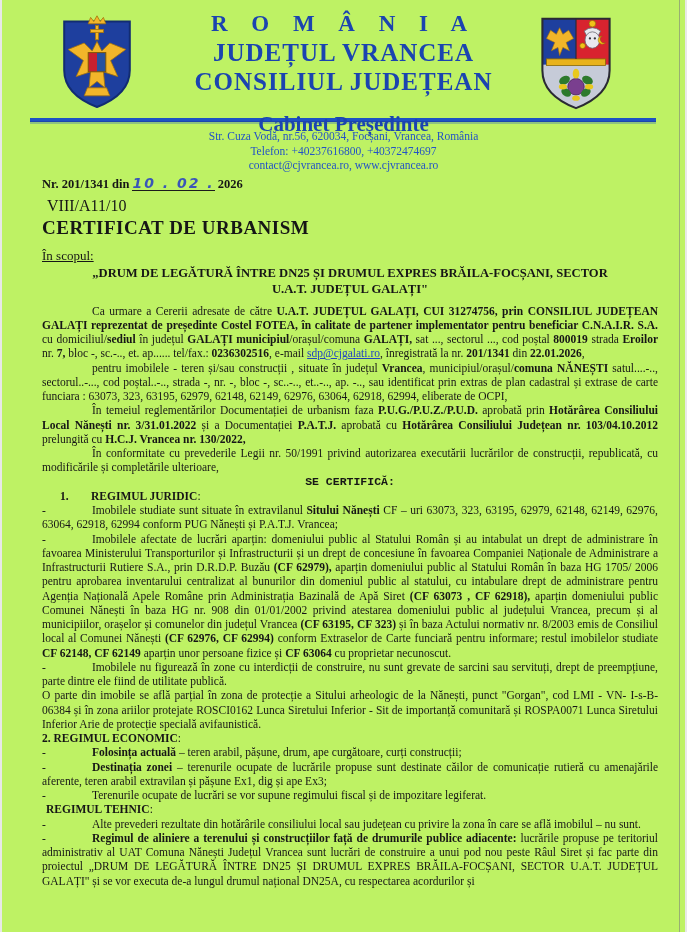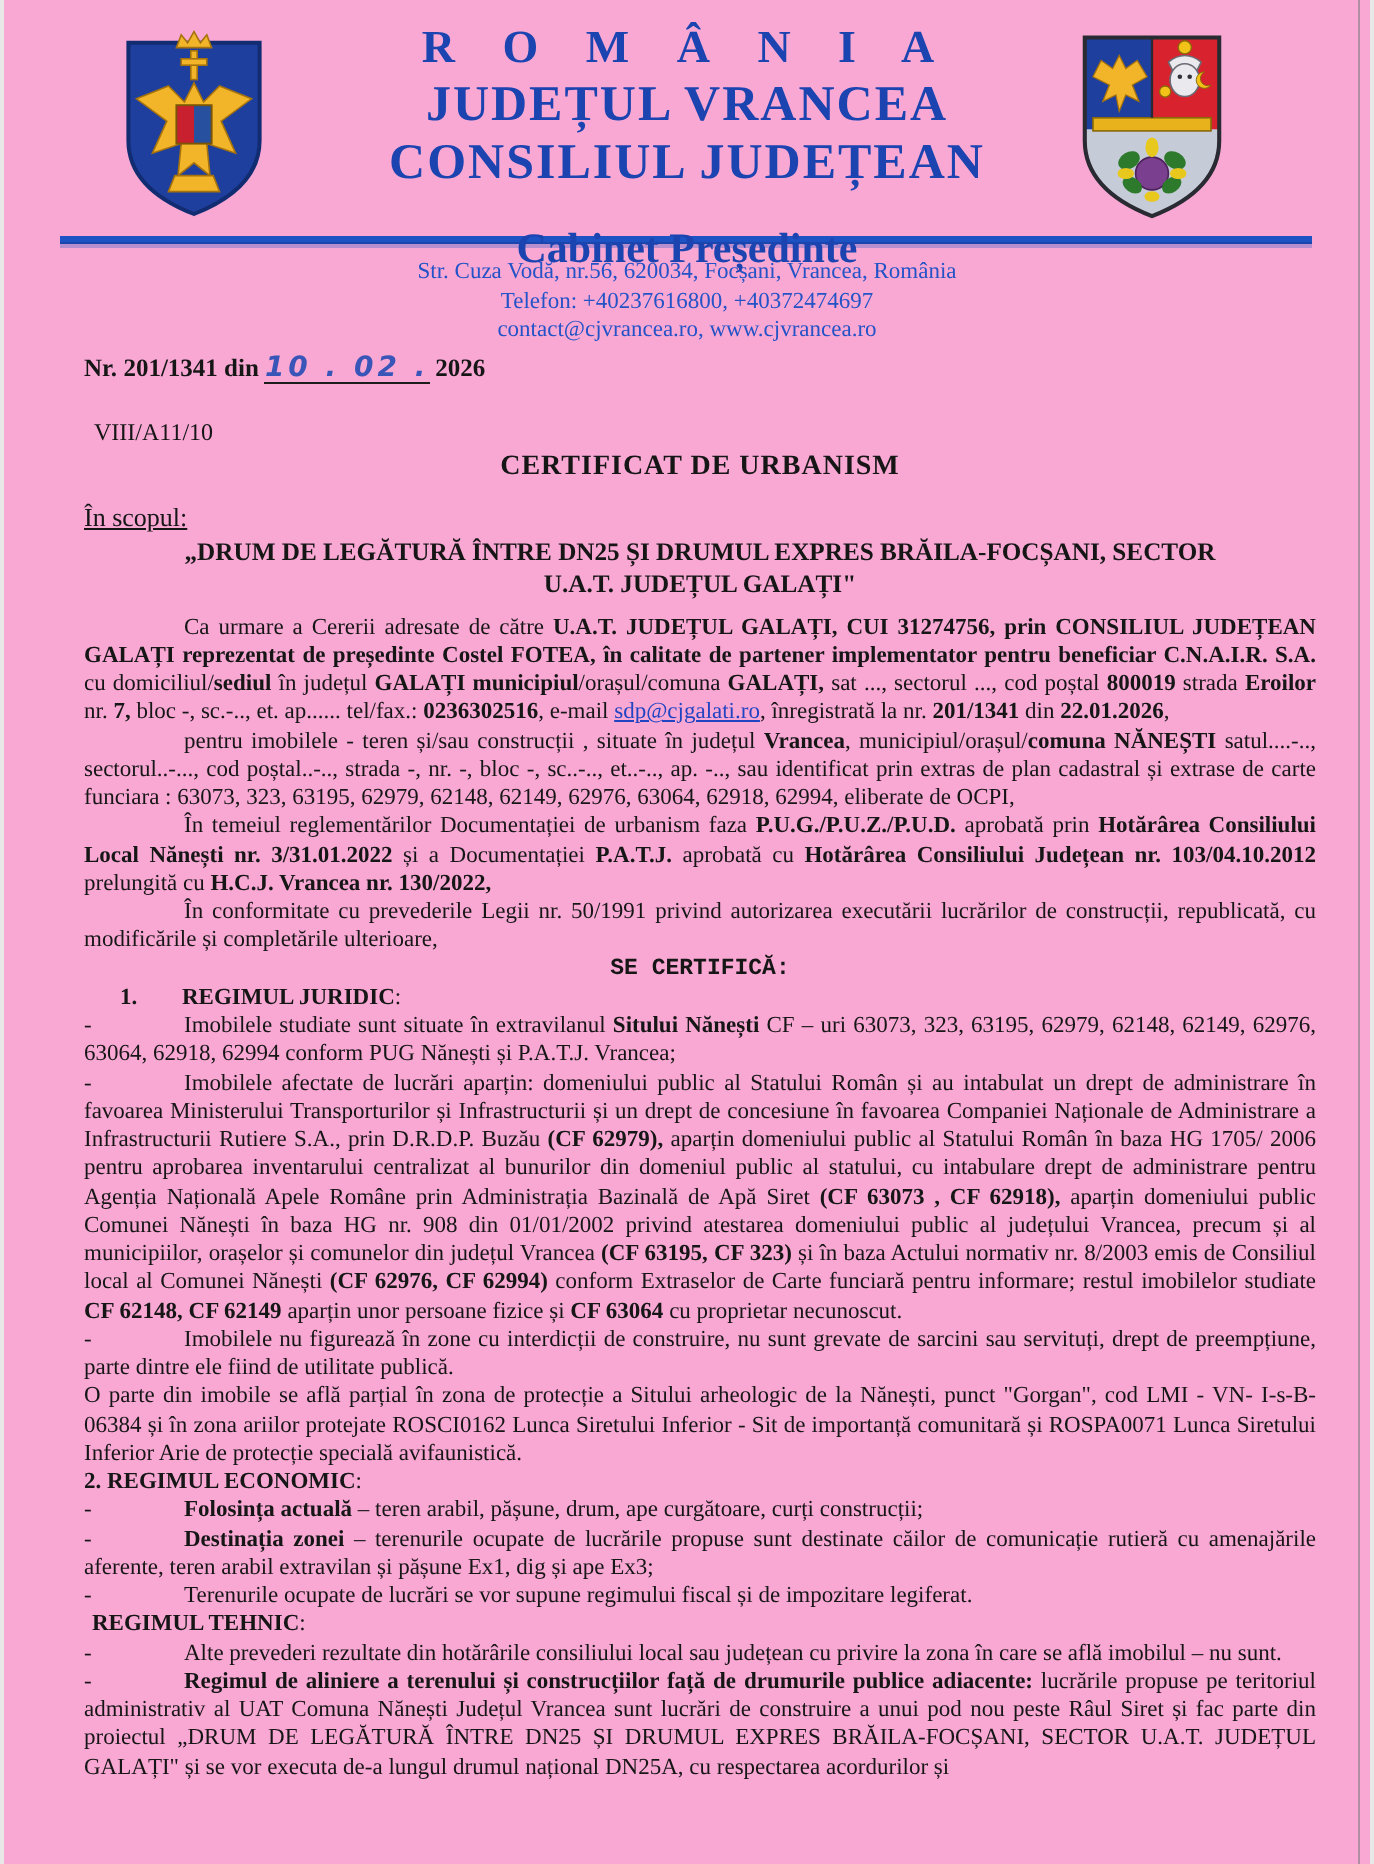--- a/index.html
+++ b/index.html
@@ -1,20 +1,20 @@
 <!DOCTYPE html>
 <html lang="ro"><head>
 <meta charset="utf-8">
 <style>
   html,body{margin:0;padding:0;background:#e8e8e8;}
   .page{
     position:relative;
     width:683px;height:932px;
     margin:0 auto;
-    background:#f9a8d4;
+    background:#bef264;
     overflow:hidden;
     font-family:"Liberation Serif","DejaVu Serif",serif;
     color:#161616;
   }
   .scan-edge{position:absolute;top:0;right:5px;width:1px;height:100%;background:rgba(120,120,125,.55);}
   
   .letterhead{position:relative;padding-top:12px;height:102px;}
   .coat{position:absolute;top:13px;}
   .coat-left{left:55px;width:80px;height:100px;}
   .coat-right{right:68px;width:82px;height:100px;}
@@ -29,22 +29,22 @@
   .contact{margin-top:7px;text-align:center;color:#2353c6;font-size:11.5px;line-height:14.5px;}
   
   .content{margin:0 27px 0 40px;}
   .refline{margin-top:4px;font-size:12.5px;font-weight:bold;}
   .refline .plain{font-weight:bold;}
   .hw{
     font-family:"DejaVu Sans",sans-serif;font-style:italic;
     color:#3a55b8;font-weight:bold;letter-spacing:2px;
   }
   .u-ref{display:inline-block;min-width:78px;text-align:center;border-bottom:1.4px solid #1c1c1c;font-size:14px;line-height:13px;margin:0 3px;}
-  .refindex{font-size:12px;padding-left:5px;margin-top:17px;}
-  .cert-title{margin-top:2px;text-align:center;font-size:14px;font-weight:bold;letter-spacing:.5px;}
+  .refindex{font-size:16px;padding-left:5px;margin-top:5px;}
+  .cert-title{margin-top:2px;text-align:left;font-size:19px;font-weight:bold;letter-spacing:.5px;}
   .cert-nr{margin-top:2px;text-align:center;font-size:13px;font-weight:bold;}
   .u-nr{display:inline-block;width:44px;text-align:center;border-bottom:1.5px solid #1c1c1c;font-size:15px;line-height:12px;}
   .u-date{display:inline-block;min-width:54px;text-align:center;border-bottom:1.5px solid #1c1c1c;font-size:14px;line-height:12px;}
   .scop{margin-top:9px;font-size:13px;text-decoration:underline;}
   .project{margin-top:1px;text-align:center;font-weight:bold;font-size:12.6px;line-height:16px;}
   
   .docbody{margin-top:7px;font-size:11.5px;line-height:14.25px;}
   .para{margin:0;text-align:justify;}
   .para.center{text-align:center;font-family:Liberation Mono, monospace;}
   .para.indent{text-indent:50px;}

